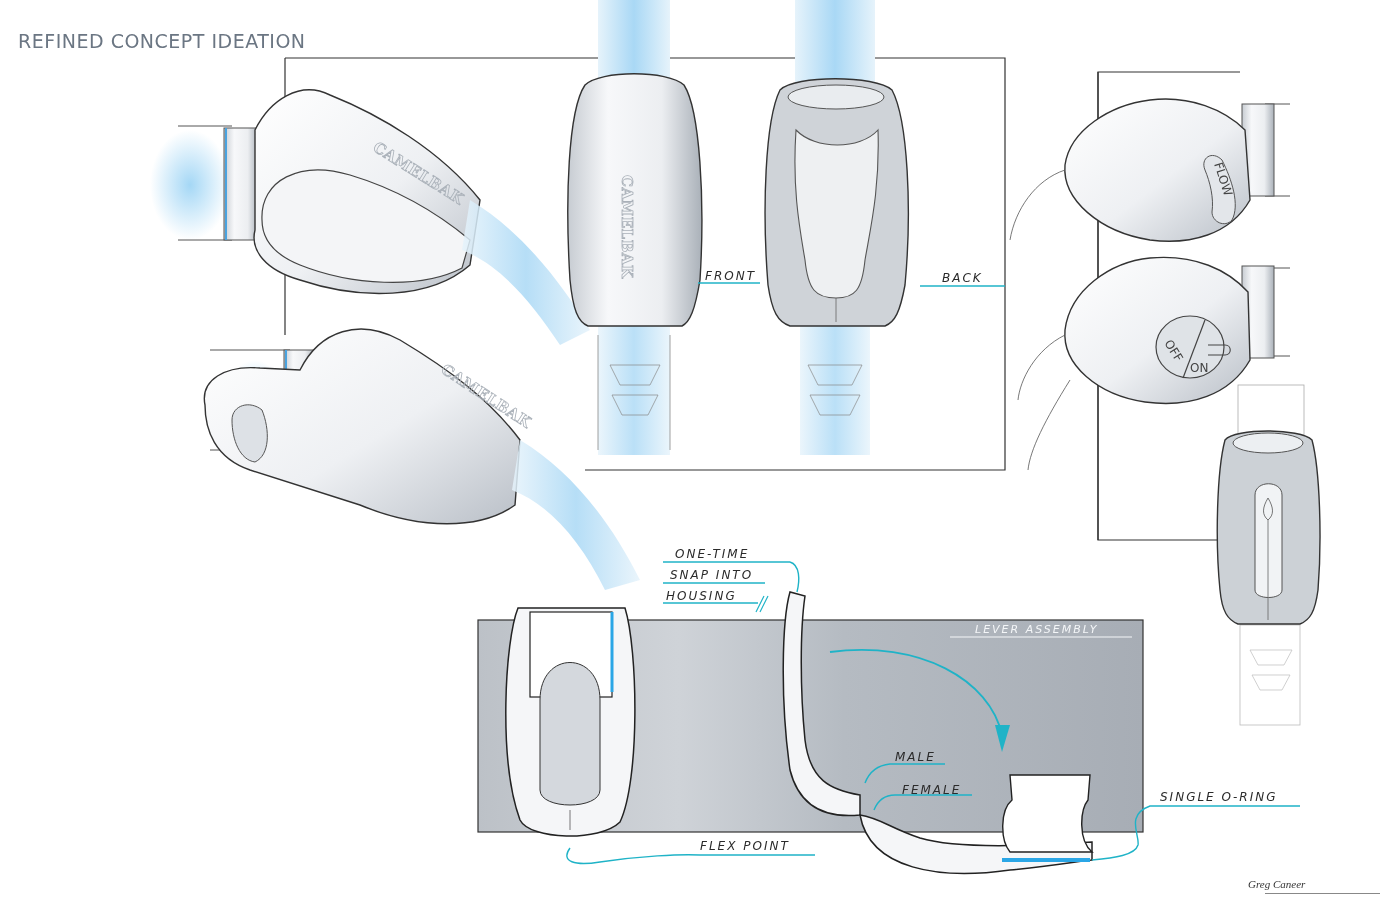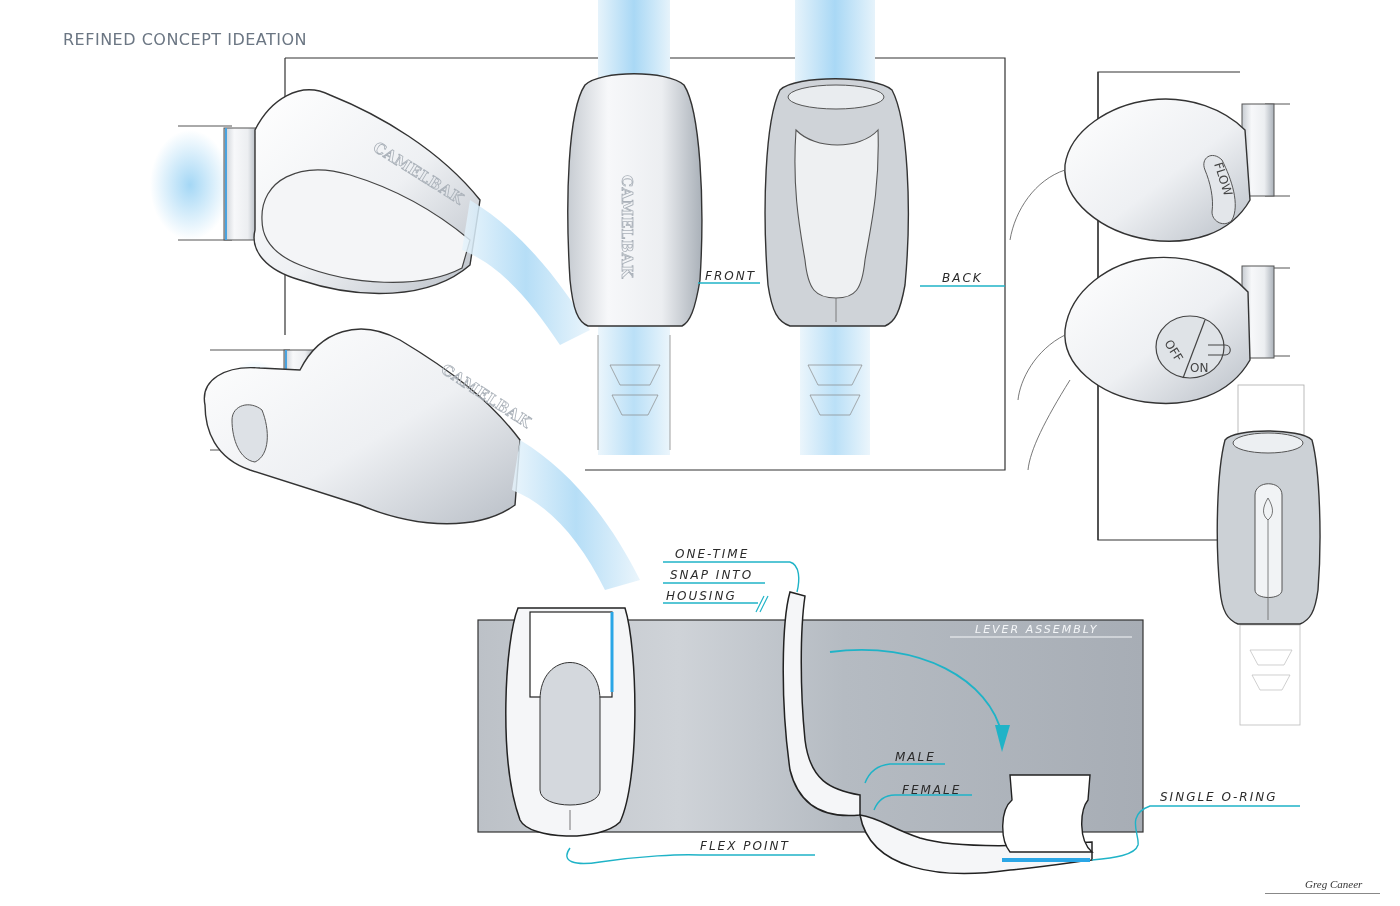--- a/index.html
+++ b/index.html
@@ -1,31 +1,31 @@
 <!DOCTYPE html>
 <html><head>
 <meta charset="utf-8">
 <style>
   html, body { margin: 0; padding: 0; background: #ffffff; }
   body { width: 1400px; height: 906px; position: relative; overflow: hidden; font-family: "DejaVu Sans", sans-serif; }
   .title {
     position: absolute; left: 18px; top: 30px;
-    font-family: "DejaVu Sans", sans-serif; font-size: 16px; letter-spacing: 0.5px;
-    color: #6b7683; font-weight: normal; margin-left: 45px;
+    font-family: "DejaVu Sans", sans-serif; font-size: 19px; letter-spacing: 0.5px;
+    color: #6b7683; font-weight: normal;
   }
   svg.sheet { position: absolute; left: 0; top: 0; }
   .hand {
     font-family: "DejaVu Sans", sans-serif; font-size: 12px; fill: #2b2b2b;
     letter-spacing: 2px; font-style: italic;
   }
   .hand-white { fill: #f4f6f8; font-family: "DejaVu Sans", sans-serif; font-size: 11px; letter-spacing: 2px; font-style: italic; }
   .brand { font-family: "DejaVu Serif", serif; font-size: 15px; fill: none; stroke: #a9b0b8; stroke-width: 0.8; letter-spacing: 0.5px; font-weight: bold; }
   .dial-text { font-family: "DejaVu Sans", sans-serif; font-size: 12px; fill: #444; }
   .signature {
-    position: absolute; left: 1305px; top: 878px;
+    position: absolute; left: 1248px; top: 878px;
     font-family: "Liberation Serif", serif; font-style: italic; font-size: 11px; color: #333;
   }
   .sig-line { position: absolute; left: 1265px; top: 893px; width: 115px; height: 1px; background: #888; }
 </style>
 </head>
 <body>
 
 <div class="title">REFINED CONCEPT IDEATION</div>
 
 <svg class="sheet" width="1400" height="906" viewBox="0 0 1400 906">

